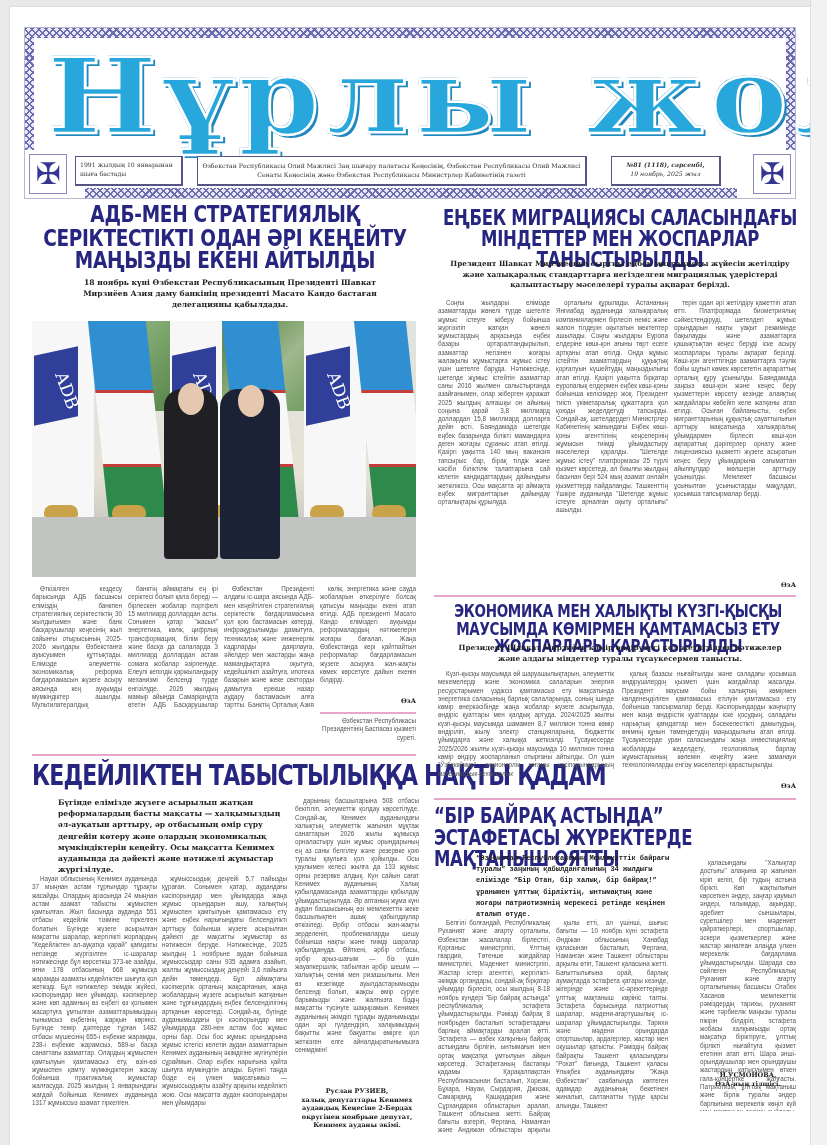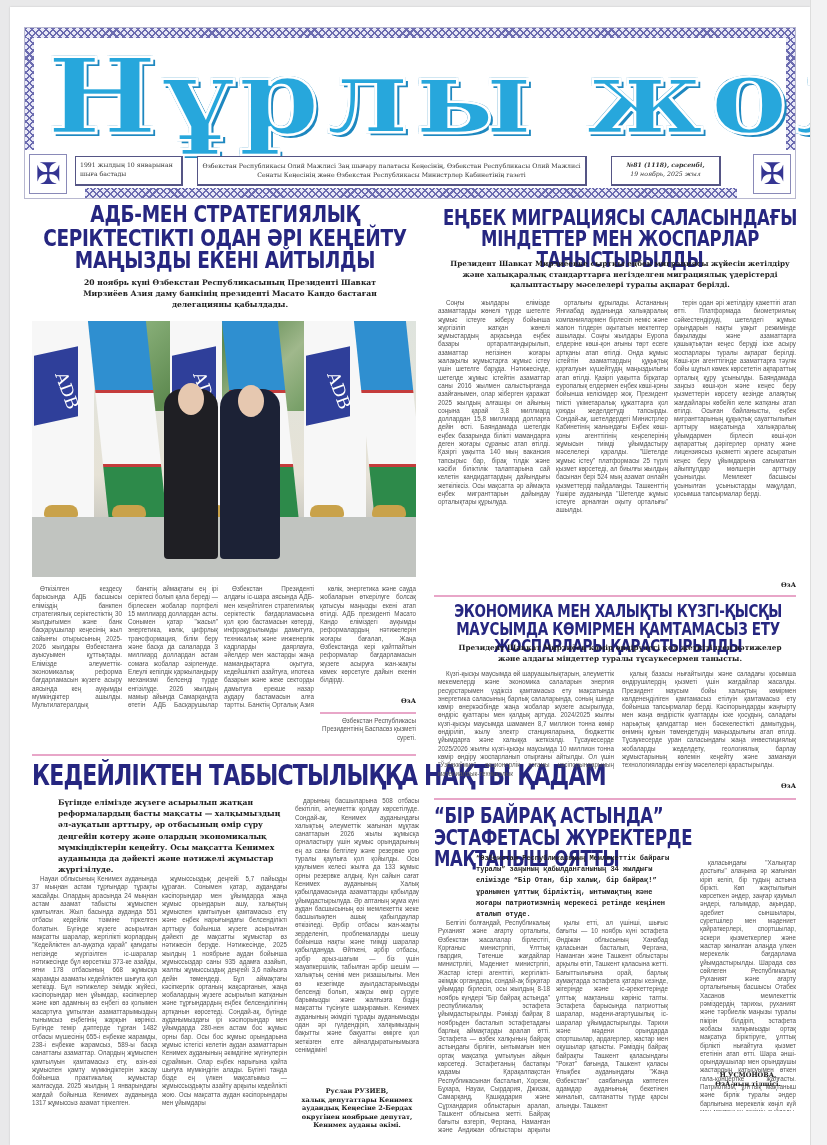--- a/index.html
+++ b/index.html
@@ -63,21 +63,21 @@
     <div class="infobox ib1">1991 жылдың 10 январынан шыға бастады</div>
     <div class="infobox ib2">Өзбекстан Республикасы Олий Мажлисі Заң шығару палатасы Кеңесінің, Өзбекстан Республикасы Олий Мажлисі Сенаты Кеңесінің және Өзбекстан Республикасы Министрлер Кабинетінің газеті</div>
     <div class="infobox ib3">
       <div style="font-weight:bold;">№81 (1118), сәрсенбі,</div>
       <div>19 ноябрь, 2025 жыл</div>
     </div>
   </div>
 
   <div>
     <div class="hl" style="position:absolute;left:30px;top:196px;width:370px;font-size:18.5px;line-height:18.5px;text-align:center;">АДБ-мен стратегиялық серіктестікті одан әрі кеңейту маңызды екені айтылды</div>
-    <div class="deck" style="position:absolute;left:55px;top:270px;width:330px;font-size:7.6px;line-height:11px;">20 ноябрь күні Өзбекстан Республикасының Президенті Шавкат Мирзиёев Азия даму банкінің президенті Масато Кандо бастаған делегацияны қабылдады.</div>
+    <div class="deck" style="position:absolute;left:55px;top:270px;width:330px;font-size:7.6px;line-height:11px;">18 ноябрь күні Өзбекстан Республикасының Президенті Шавкат Мирзиёев Азия даму банкінің президенті Масато Кандо бастаған делегацияны қабылдады.</div>
 
     <div class="photo">
       <div class="painting"></div>
       <div class="flag adb" style="left:0;width:62px;">
           <span>ADB</span>
         </div>
       <div class="flag uz" style="left:68px;width:58px;"></div>
       <div class="flag adb" style="left:138px;width:52px;">
           <span>ADB</span>
         </div>

